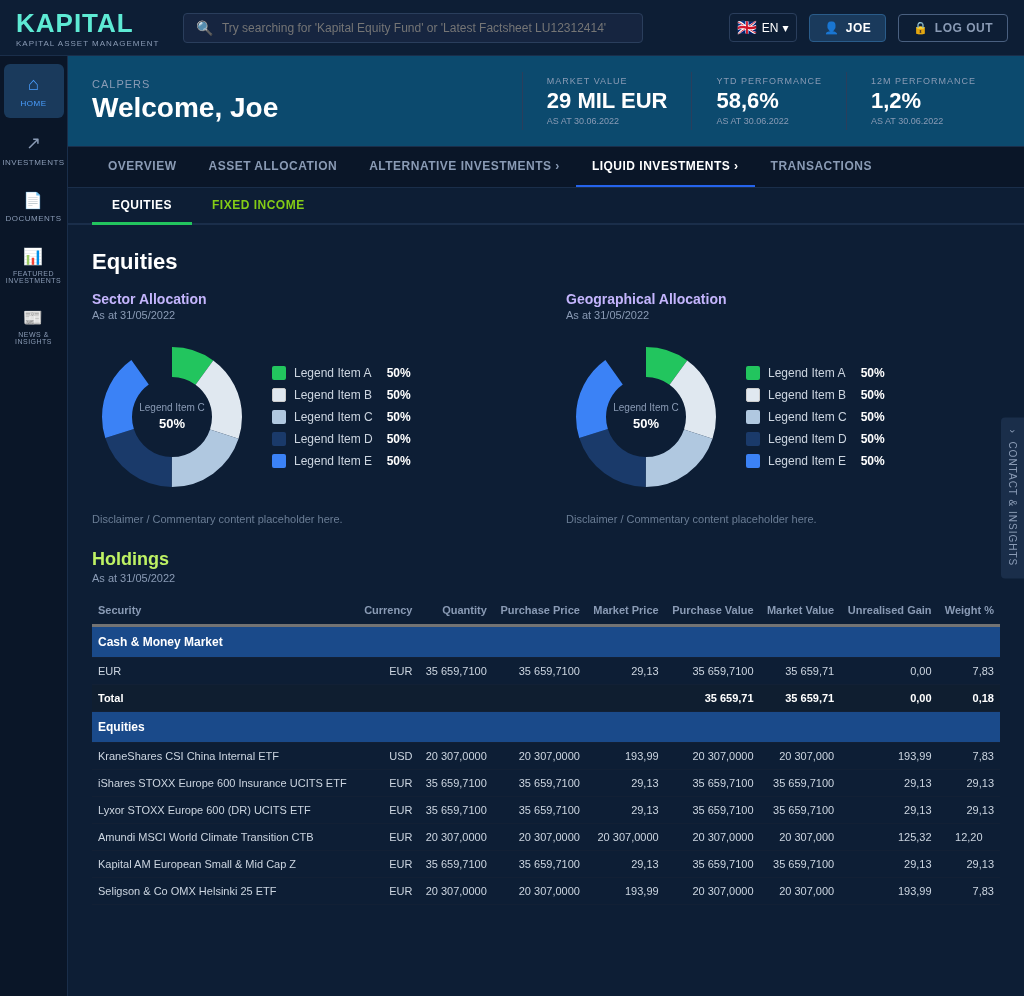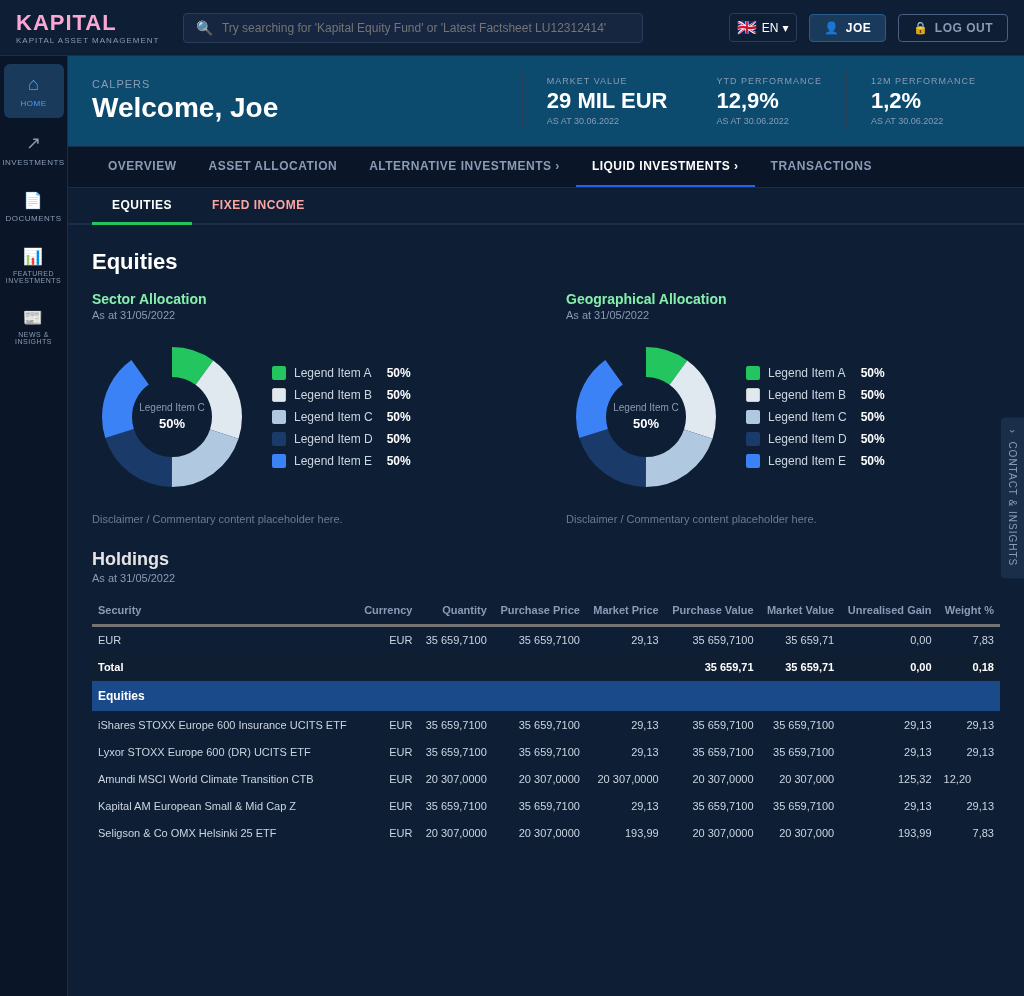--- a/index.html
+++ b/index.html
@@ -13,21 +13,21 @@
       padding: 0 16px;
       height: 56px;
       border-bottom: 1px solid #1a2e4a;
     }
     .logo-area {
       display: flex;
       flex-direction: column;
       margin-right: 24px;
       min-width: 130px;
     }
-    .logo-title { font-size: 22px; font-weight: 900; color: #f9a8d4; letter-spacing: 1px; }
+    .logo-title { font-size: 26px; font-weight: 900; color: #5eead4; letter-spacing: 1px; }
     .logo-sub { font-size: 8px; color: #8a9bb5; letter-spacing: 1px; text-transform: uppercase; }
     .search-bar {
       flex: 1;
       max-width: 460px;
       background: #162540;
       border: 1px solid #2a3e5c;
       border-radius: 4px;
       display: flex;
       align-items: center;
       padding: 6px 12px;
@@ -153,38 +153,38 @@
       background: #0d1e35;
       display: flex;
       align-items: center;
       padding: 0 24px;
       border-bottom: 2px solid #1a2e4a;
       gap: 0;
     }
     .sub-tab {
       padding: 10px 20px;
       font-size: 12px;
-      color: #fca5a5;
+      color: #84cc16;
       cursor: pointer;
       border-bottom: 3px solid transparent;
       margin-bottom: -2px;
       letter-spacing: 0.5px;
       font-weight: 600;
       text-transform: uppercase;
     }
     .sub-tab.active { color: #fff; border-bottom-color: #22c55e; }
 
     
     .page-body { padding: 24px; }
     .section-title { font-size: 22px; font-weight: 700; color: #fff; margin-bottom: 16px; }
 
     
     .charts-row { display: flex; gap: 40px; margin-bottom: 24px; }
     .chart-container { flex: 1; }
-    .chart-heading { font-size: 14px; font-weight: 700; color: #86efac; margin-bottom: 2px; }
+    .chart-heading { font-size: 14px; font-weight: 700; color: #c4b5fd; margin-bottom: 2px; }
     .chart-date { font-size: 11px; color: #8a9bb5; margin-bottom: 16px; }
     .chart-inner { display: flex; align-items: center; gap: 20px; }
 
     
     .donut-wrap { position: relative; width: 160px; height: 160px; flex-shrink: 0; }
     .donut-label {
       position: absolute;
       top: 50%; left: 50%;
       transform: translate(-50%, -50%);
       text-align: center;
@@ -196,21 +196,21 @@
 
     
     .legend { display: flex; flex-direction: column; gap: 8px; }
     .legend-item { display: flex; align-items: center; gap: 8px; font-size: 12px; color: #ccd5e0; }
     .legend-color { width: 14px; height: 14px; border-radius: 2px; flex-shrink: 0; }
     .legend-pct { margin-left: auto; color: #fff; font-weight: 600; min-width: 30px; text-align: right; }
 
     .disclaimer { font-size: 11px; color: #6a7d95; margin-top: 16px; }
 
     
-    .holdings-title { font-size: 18px; font-weight: 700; color: #e5e5e5; margin-bottom: 2px; }
+    .holdings-title { font-size: 18px; font-weight: 700; color: #bef264; margin-bottom: 2px; }
     .holdings-date { font-size: 11px; color: #8a9bb5; margin-bottom: 12px; }
 
     
     .holdings-table { width: 100%; border-collapse: collapse; font-size: 11px; }
     .holdings-table th {
       padding: 8px 6px;
       text-align: left;
       color: #8a9bb5;
       font-weight: 600;
       border-bottom: 3px solid #737373;
@@ -319,21 +319,21 @@
         <div class="welcome-title">Welcome, Joe</div>
       </div>
       <div class="header-stats">
         <div class="stat-block">
           <div class="stat-label">MARKET VALUE</div>
           <div class="stat-value">29 MIL EUR</div>
           <div class="stat-date">AS AT 30.06.2022</div>
         </div>
         <div class="stat-block">
           <div class="stat-label">YTD PERFORMANCE</div>
-          <div class="stat-value">12,9%</div>
+          <div class="stat-value">58,6%</div>
           <div class="stat-date">AS AT 30.06.2022</div>
         </div>
         <div class="stat-block">
           <div class="stat-label">12M PERFORMANCE</div>
           <div class="stat-value">1,2%</div>
           <div class="stat-date">AS AT 30.06.2022</div>
         </div>
       </div>
     </div>
 
@@ -469,20 +469,23 @@
               <th>Quantity</th>
               <th>Purchase Price</th>
               <th>Market Price</th>
               <th>Purchase Value</th>
               <th>Market Value</th>
               <th>Unrealised Gain</th>
               <th>Weight %</th>
             </tr>
           </thead>
           <tbody id="holdings-body">
+          <tr class="group-header">
+                <td colspan="9">Cash &amp; Money Market</td>
+              </tr>
               <tr>
                 <td>EUR</td>
                 <td style="text-align: right;">EUR</td>
                 <td style="text-align: right;">35 659,7100</td>
                 <td style="text-align: right;">35 659,7100</td>
                 <td style="text-align: right;">29,13</td>
                 <td style="text-align: right;">35 659,7100</td>
                 <td style="text-align: right;">35 659,71</td>
                 <td style="text-align: right;">0,00</td>
                 <td style="text-align: right;">7,83</td>
@@ -495,20 +498,31 @@
                 <td style="text-align: right;"></td>
                 <td style="text-align: right;">35 659,71</td>
                 <td style="text-align: right;">35 659,71</td>
                 <td style="text-align: right;">0,00</td>
                 <td style="text-align: right;">0,18</td>
               </tr>
               <tr class="group-header">
                 <td colspan="9">Equities</td>
               </tr>
               <tr>
+                <td>KraneShares CSI China Internal ETF</td>
+                <td style="text-align: right;">USD</td>
+                <td style="text-align: right;">20 307,0000</td>
+                <td style="text-align: right;">20 307,0000</td>
+                <td style="text-align: right;">193,99</td>
+                <td style="text-align: right;">20 307,0000</td>
+                <td style="text-align: right;">20 307,000</td>
+                <td style="text-align: right;">193,99</td>
+                <td style="text-align: right;">7,83</td>
+              </tr>
+              <tr>
                 <td>iShares STOXX Europe 600 Insurance UCITS ETF</td>
                 <td style="text-align: right;">EUR</td>
                 <td style="text-align: right;">35 659,7100</td>
                 <td style="text-align: right;">35 659,7100</td>
                 <td style="text-align: right;">29,13</td>
                 <td style="text-align: right;">35 659,7100</td>
                 <td style="text-align: right;">35 659,7100</td>
                 <td style="text-align: right;">29,13</td>
                 <td style="text-align: right;">29,13</td>
               </tr>
@@ -525,21 +539,21 @@
               </tr>
               <tr>
                 <td>Amundi MSCI World Climate Transition CTB</td>
                 <td style="text-align: right;">EUR</td>
                 <td style="text-align: right;">20 307,0000</td>
                 <td style="text-align: right;">20 307,0000</td>
                 <td style="text-align: right;">20 307,0000</td>
                 <td style="text-align: right;">20 307,0000</td>
                 <td style="text-align: right;">20 307,000</td>
                 <td style="text-align: right;">125,32</td>
-                <td style="text-align: left; margin-top: 33px;">12,20</td>
+                <td style="text-align: center; margin-top: 33px;">12,20</td>
               </tr>
               <tr>
                 <td>Kapital AM European Small &amp; Mid Cap Z</td>
                 <td style="text-align: right;">EUR</td>
                 <td style="text-align: right;">35 659,7100</td>
                 <td style="text-align: right;">35 659,7100</td>
                 <td style="text-align: right;">29,13</td>
                 <td style="text-align: right;">35 659,7100</td>
                 <td style="text-align: right;">35 659,7100</td>
                 <td style="text-align: right;">29,13</td>

